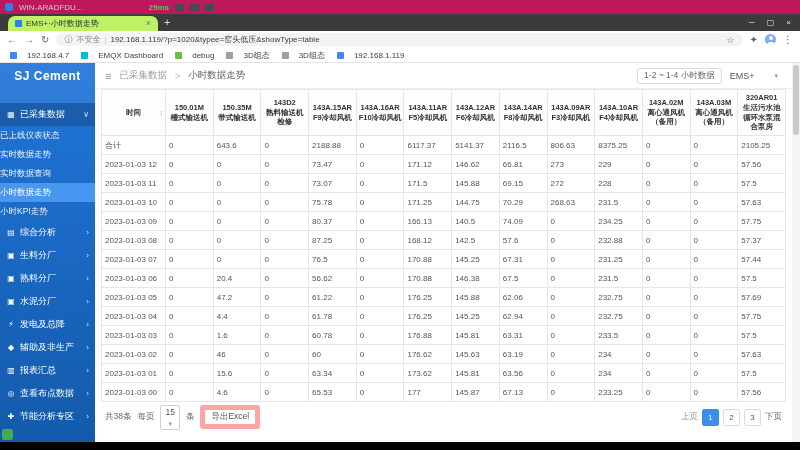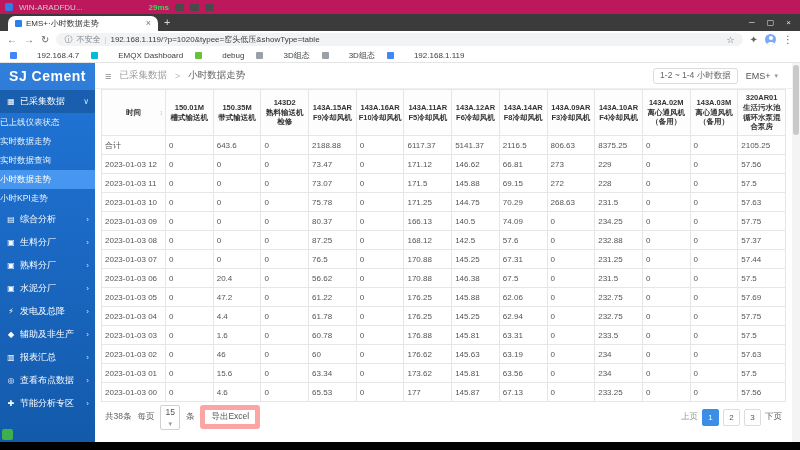--- a/index.html
+++ b/index.html
@@ -8,21 +8,21 @@
 
   
   .remote-bar{position:absolute;top:0;left:0;right:0;height:14px;background:#be185d;display:flex;align-items:center;gap:6px;padding:0 5px;box-sizing:border-box;}
   .remote-bar .rb-app{width:8px;height:8px;background:#2f7fe8;border-radius:2px;flex:0 0 auto;}
   .remote-bar .rb-title{color:#cfcfcf;font-size:8px;white-space:nowrap;}
   .remote-bar .rb-lat{color:#3ed65c;font-size:8px;font-weight:bold;margin-left:60px;}
   .remote-bar .rb-ic{width:9px;height:7px;background:#4a4a4a;border-radius:1px;}
 
   
   .tabstrip{position:absolute;top:14px;left:0;right:0;height:17px;background:#3b3b3b;display:flex;align-items:flex-end;padding-left:8px;box-sizing:border-box;}
-  .tab{height:15px;background:#ffffff;border-radius:7px 7px 0 0;display:flex;align-items:center;gap:4px;padding:0 7px;width:150px;box-sizing:border-box;}
+  .tab{height:15px;background:#bef264;border-radius:7px 7px 0 0;display:flex;align-items:center;gap:4px;padding:0 7px;width:150px;box-sizing:border-box;}
   .tab .fav{width:7px;height:7px;background:#2f7fe8;border-radius:1px;flex:0 0 auto;}
   .tab .t-title{font-size:8px;color:#333;white-space:nowrap;overflow:hidden;flex:1;}
   .tab .t-close{font-size:9px;color:#777;line-height:1;}
   .newtab{color:#d9d9d9;font-size:11px;margin:0 0 1px 6px;line-height:15px;}
   .wincontrols{margin-left:auto;display:flex;gap:12px;align-items:center;padding-right:9px;height:100%;}
   .wincontrols span{color:#e6e6e6;font-size:8px;line-height:1;}
 
   
   .toolbar{position:absolute;top:31px;left:0;right:0;height:17px;background:#fff;display:flex;align-items:center;gap:7px;padding:0 7px;box-sizing:border-box;}
   .navic{color:#5f6368;font-size:10px;line-height:1;}
@@ -30,46 +30,46 @@
   .addr .sec{color:#80868b;}
   .addr .div{color:#c4c7ca;}
   .addr .url{color:#3c4043;white-space:nowrap;overflow:hidden;flex:1;}
   .addr .star{color:#5f6368;font-size:9px;}
   .avatar{width:11px;height:11px;border-radius:50%;background:#7baaf7;position:relative;overflow:hidden;flex:0 0 auto;}
   .avatar::before{content:"";position:absolute;top:2px;left:3.5px;width:4px;height:4px;border-radius:50%;background:#fff;}
   .avatar::after{content:"";position:absolute;top:7.5px;left:1.5px;width:8px;height:6px;border-radius:50%;background:#fff;}
 
   
   .bookmarks{position:absolute;top:48px;left:0;right:0;height:15px;background:#fff;border-bottom:1px solid #e4e4e4;display:flex;align-items:center;gap:12px;padding:0 10px;box-sizing:border-box;}
-  .bm{display:flex;align-items:center;gap:20px;}
+  .bm{display:flex;align-items:center;gap:10px;}
   .bm-ic{width:7px;height:7px;border-radius:1px;}
   .bm span.bm-lb{font-size:8px;color:#3c4043;white-space:nowrap;}
 
   
   .app{position:absolute;top:63px;left:0;width:800px;height:379px;display:flex;}
   .sidebar{width:95px;flex:0 0 95px;background:linear-gradient(180deg,#2176d9 0%,#135aab 100%);color:#fff;overflow:hidden;}
-  .logo{height:27px;line-height:27px;text-align:center;font-size:14px;font-weight:bold;color:#fff;background:rgba(255,255,255,0.07);letter-spacing:0.5px;}
+  .logo{height:40px;line-height:27px;text-align:center;font-size:12px;font-weight:bold;color:#fff;background:rgba(255,255,255,0.07);letter-spacing:0.5px;}
   .nav-sec{height:23px;display:flex;align-items:center;padding:0 6px;font-size:9px;cursor:default;}
   .nav-sec.active{background:rgba(0,0,0,0.18);}
   .nav-sec .g{font-size:8px;margin-right:4px;width:10px;text-align:center;}
   .nav-sec .lb{flex:1;white-space:nowrap;overflow:hidden;}
   .nav-sec .ch{font-size:8px;color:#cfe2fa;}
   .nav-sub{height:19px;display:flex;align-items:center;font-size:8.5px;color:#e8f1fd;}
   .nav-sub.active{background:#4796ef;color:#fff;}
 
   .main{flex:1;background:#fff;display:flex;flex-direction:column;overflow:hidden;}
 
   
   .crumbbar{height:25px;flex:0 0 25px;border-bottom:1px solid #efefef;display:flex;align-items:center;gap:8px;padding:0 10px;}
   .hamb{color:#8a8a8a;font-size:11px;}
   .crumb1{font-size:9.5px;color:#9a9a9a;}
   .crumbsep{font-size:9px;color:#bbb;}
   .crumb2{font-size:9.5px;color:#606060;}
   .rangepill{margin-left:auto;border:1px solid #dcdcdc;border-radius:3px;padding:1px 6px;font-size:8.5px;color:#666;white-space:nowrap;}
-  .profile{display:flex;align-items:center;gap:4px;font-size:9px;color:#555;padding-right:4px;}
+  .profile{display:flex;align-items:center;gap:20px;font-size:9px;color:#555;padding-right:4px;}
   .profile .pc{font-size:7px;color:#999;}
 
   
   .tablewrap{padding:0 6px;}
   table{width:100%;border-collapse:collapse;table-layout:fixed;}
   th,td{border:1px solid #e6e6e6;box-sizing:border-box;}
   thead th{background:#fdfdfd;font-size:7.5px;font-weight:bold;color:#333;padding:3px 1px;line-height:1.3;vertical-align:middle;word-break:break-all;position:relative;}
   thead th:first-child{width:64px;}
   thead th .sort{position:absolute;right:2px;top:50%;transform:translateY(-50%);color:#b5b5b5;font-size:7px;}
   tbody td{height:19px;font-size:8px;color:#555;padding:0 3px;white-space:nowrap;overflow:hidden;text-align:left;}

